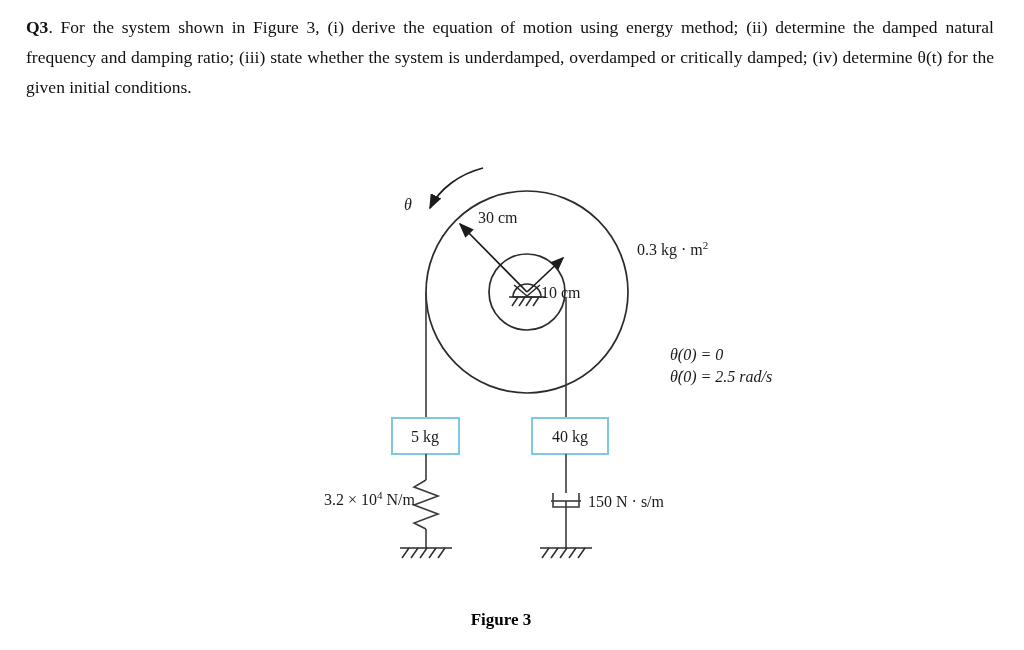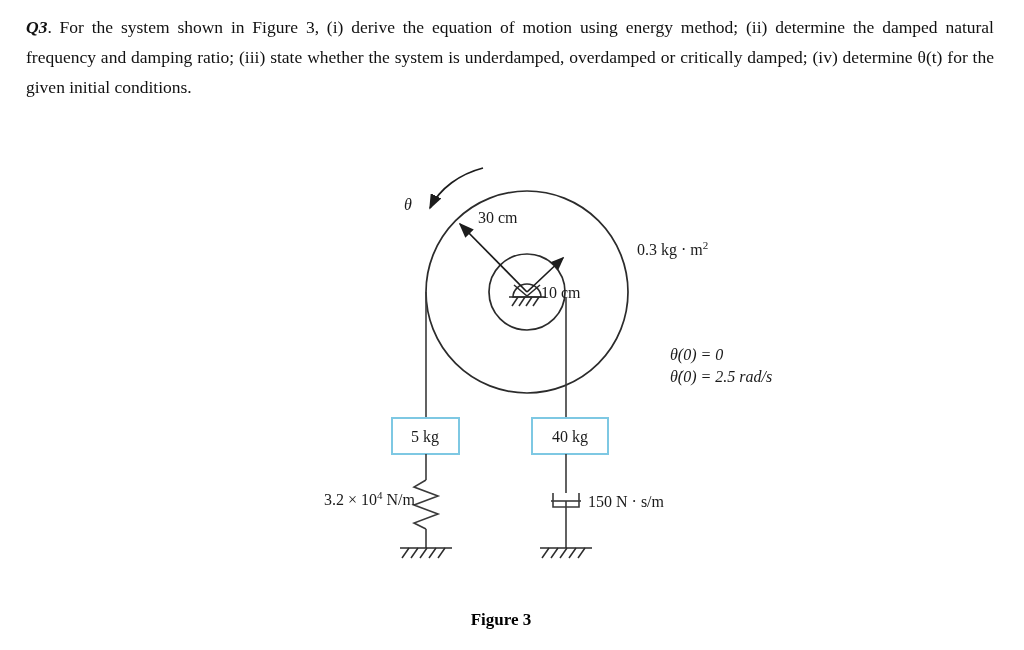--- a/index.html
+++ b/index.html
@@ -23,21 +23,20 @@
     left: 26px;
     top: 12px;
     width: 968px;
     text-align: justify;
     font-size: 17.5px;
     line-height: 30px;
     color: #111111;
   }
   #question-block .qnum {
     font-weight: bold;
-    font-style: italic;
   }
   #question-block .body-text {
     font-weight: normal;
   }
 
   
   #figure-area {
     position: absolute;
     left: 0;
     top: 130px;

